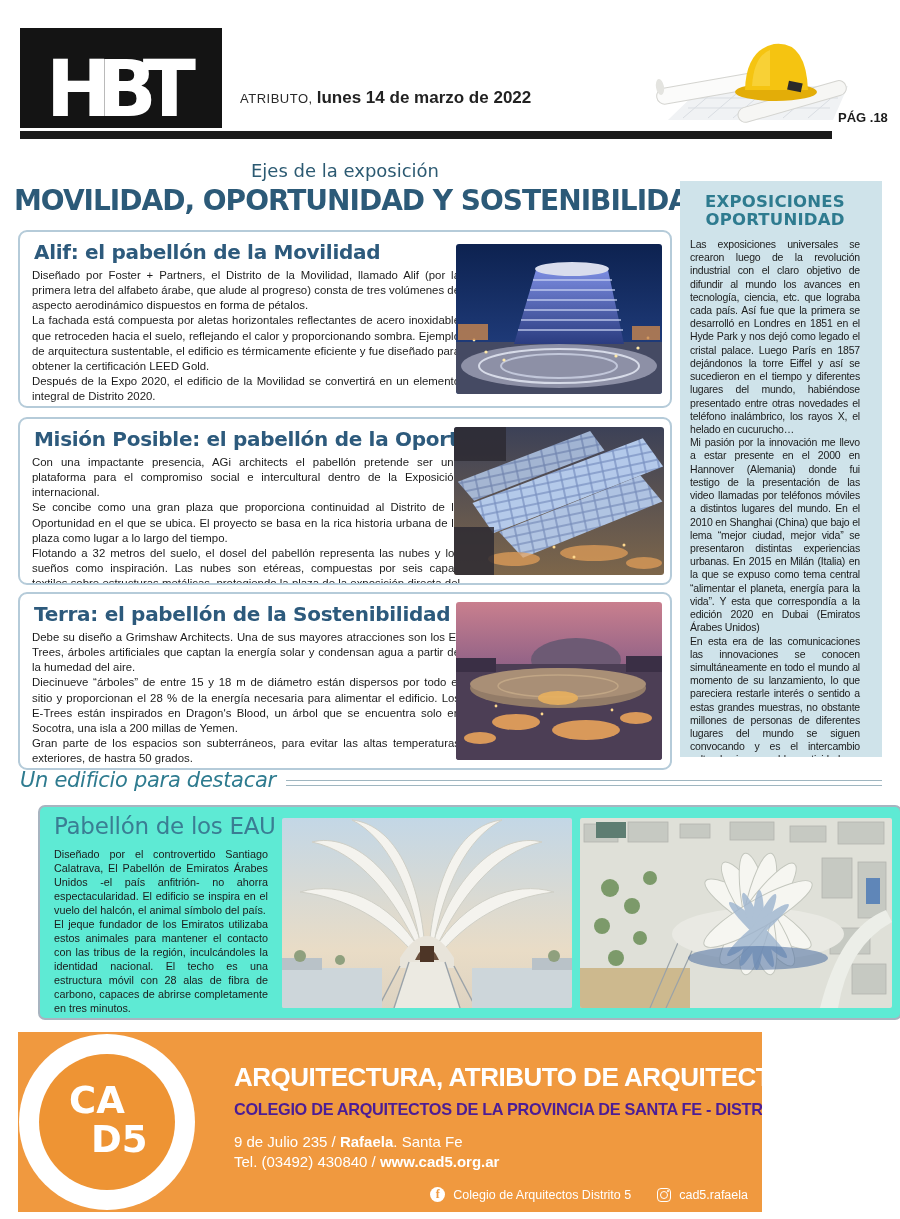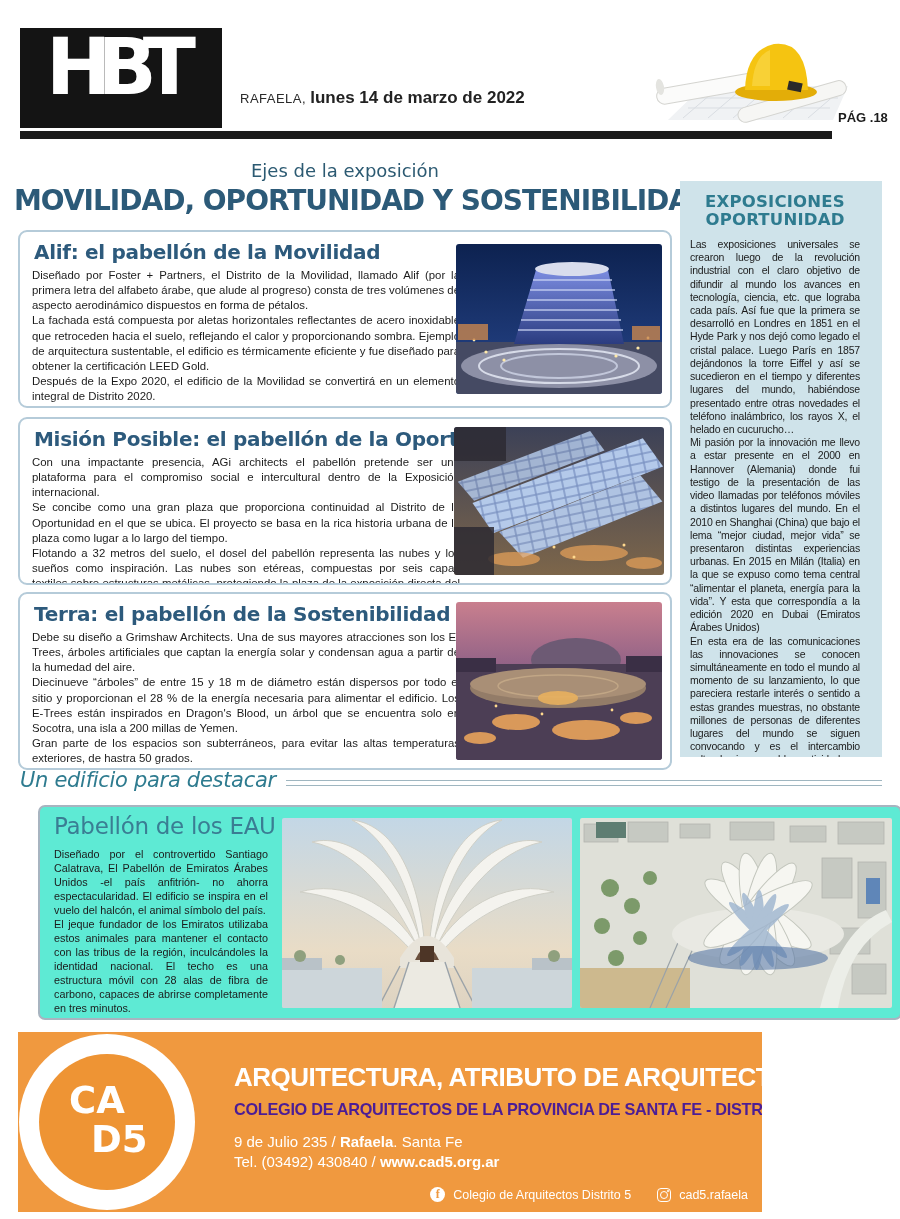--- a/index.html
+++ b/index.html
@@ -5,21 +5,21 @@
   * { margin:0; padding:0; box-sizing:border-box; }
   html,body { width:900px; }
   body {
     position:relative; width:900px; height:1219px; background:#ffffff;
     font-family:"Liberation Sans", sans-serif; color:#1b1b1b; overflow:hidden;
   }
   .abs { position:absolute; }
 
   
   .logo-box { left:20px; top:28px; width:202px; height:100px; background:#141414;
-    display:flex; align-items:flex-start; justify-content:center; }
+    display:flex; align-items:flex-end; justify-content:center; }
   .logo-box span { color:#fff; font-family:"DejaVu Sans", sans-serif; font-weight:bold;
     font-size:78px; letter-spacing:-0.18em; padding-right:0.18em; line-height:1; }
   .dateline { left:240px; top:88px; font-size:13px; color:#2a2a2a; white-space:nowrap; }
   .dateline .city { font-size:13px; letter-spacing:0.5px; }
   .dateline .date { font-size:17px; font-weight:bold; color:#222; }
   .header-rule { left:20px; top:131px; width:812px; height:8px; background:#1b1b1b; }
   .page-label { left:838px; top:110px; font-size:13px; font-weight:bold; color:#1b1b1b; white-space:nowrap; }
   .hat-art { left:648px; top:28px; width:205px; height:100px; }
 
   
@@ -96,21 +96,21 @@
     border-radius:50%; background:#fff; }
 </style>
 </head>
 <body>
 
 <div class="abs logo-box">
   <span>HBT</span>
 </div>
 
 <div class="abs dateline">
-  <span class="city">RAFAELA, </span>
+  <span class="city">ATRIBUTO, </span>
   <span class="date">lunes 14 de marzo de 2022</span>
 </div>
 
 <div class="abs hat-art">
   <svg viewBox="0 0 205 100">
     <polygon points="20,92 185,92 200,58 55,58" fill="#f0f2f4"></polygon>
     <g stroke="#d9dde2" stroke-width="1">
       <line x1="35" y1="90" x2="70" y2="60"></line>
         <line x1="60" y1="90" x2="95" y2="60"></line>
       <line x1="85" y1="90" x2="120" y2="60"></line>

